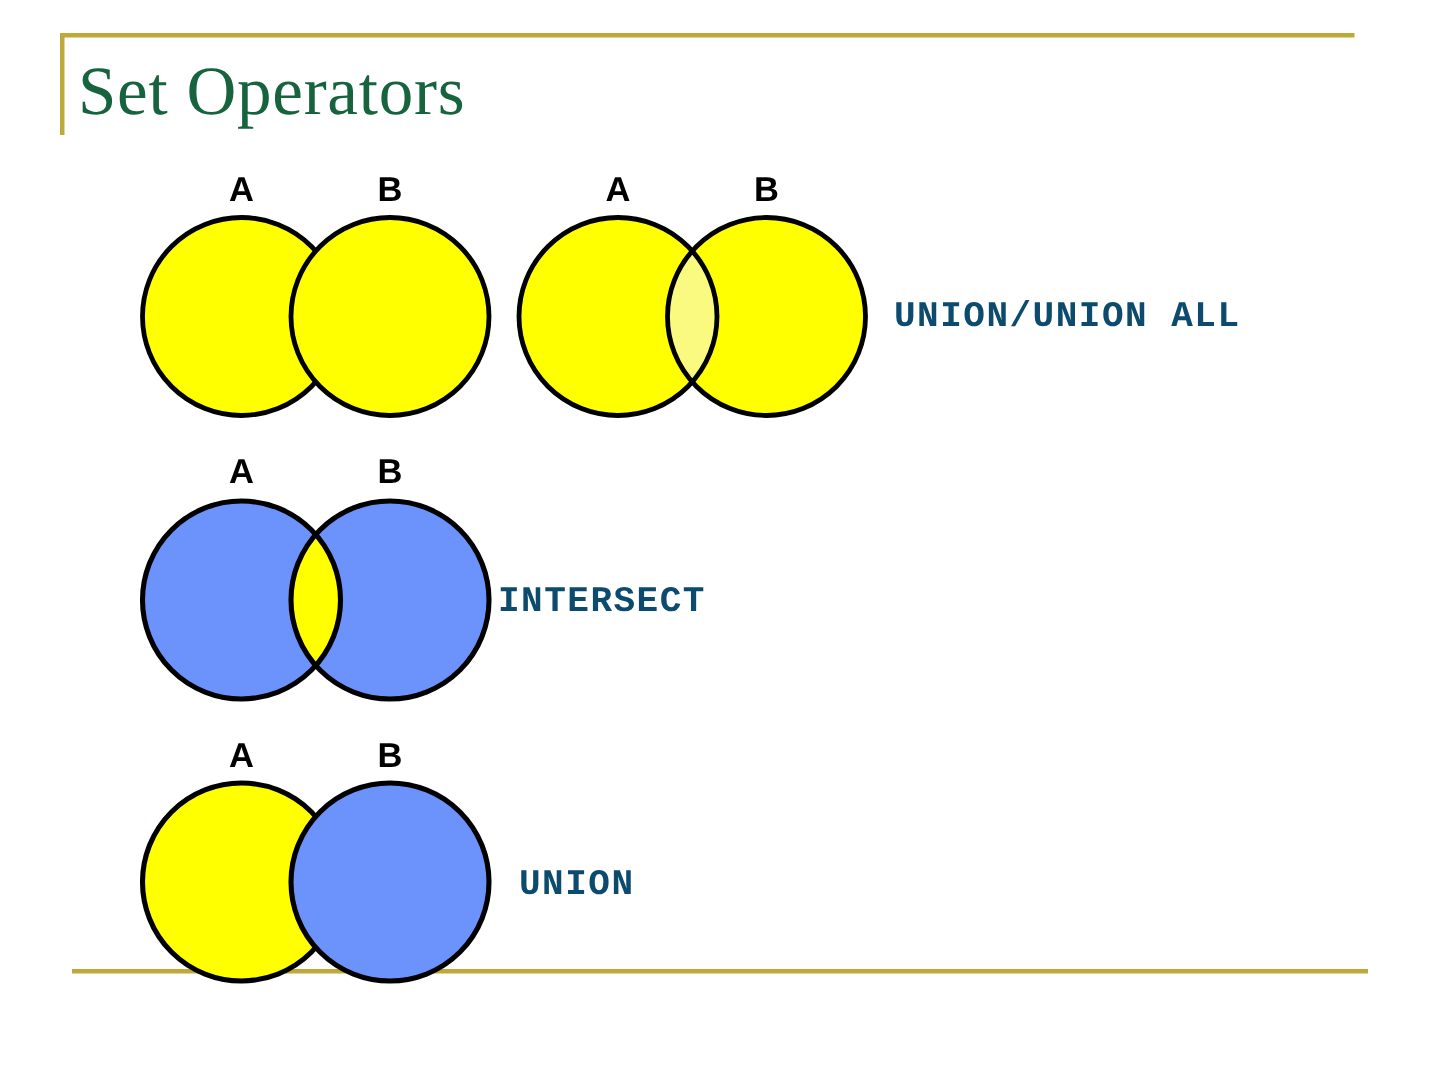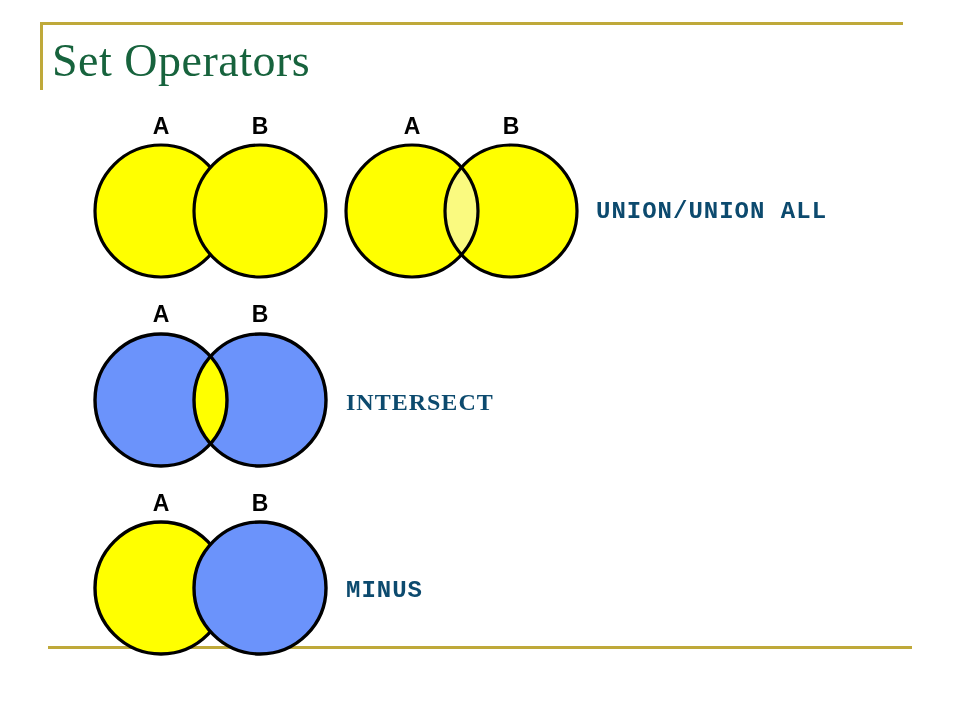--- a/index.html
+++ b/index.html
@@ -144,26 +144,26 @@
       <circle cx="68" cy="70" r="66" stroke="none" fill="#6B93FB"></circle>
       <circle cx="167" cy="70" r="66" stroke="none" fill="#6B93FB"></circle>
       <circle cx="167" cy="70" r="66" clip-path="url(#clip-intersect-a)" stroke="none" fill="#FFFF00"></circle>
       <circle cx="68" cy="70" r="66" fill="none" stroke="#000000" stroke-width="3.4"></circle>
       <circle cx="167" cy="70" r="66" fill="none" stroke="#000000" stroke-width="3.4"></circle>
     </svg>
   </div>
   <div class="set-label" style="left:148px; top:303px;">A</div>
   <div class="set-label" style="left:247px; top:303px;">B</div>
 
-  <div class="caption" style="left:346px; top:388px;font-family:Liberation Serif, serif;">INTERSECT</div>
+  <div class="caption" style="left:332px; top:388px;">INTERSECT</div>
 
   <div class="venn" style="left:93px; top:518px;">
     <svg width="240" height="142" viewBox="0 0 240 142">
       <circle cx="68" cy="70" r="66" stroke="#000000" stroke-width="3.4" fill="#FFFF00"></circle>
       <circle cx="167" cy="70" r="66" stroke="#000000" stroke-width="3.4" fill="#6B93FB"></circle>
     </svg>
   </div>
   <div class="set-label" style="left:148px; top:492px;">A</div>
   <div class="set-label" style="left:247px; top:492px;">B</div>
 
-  <div class="caption" style="left:346px; top:577px;">MINUS</div>
+  <div class="caption" style="left:346px; top:577px;">UNION</div>
 
 </div>
 
 </body></html>

